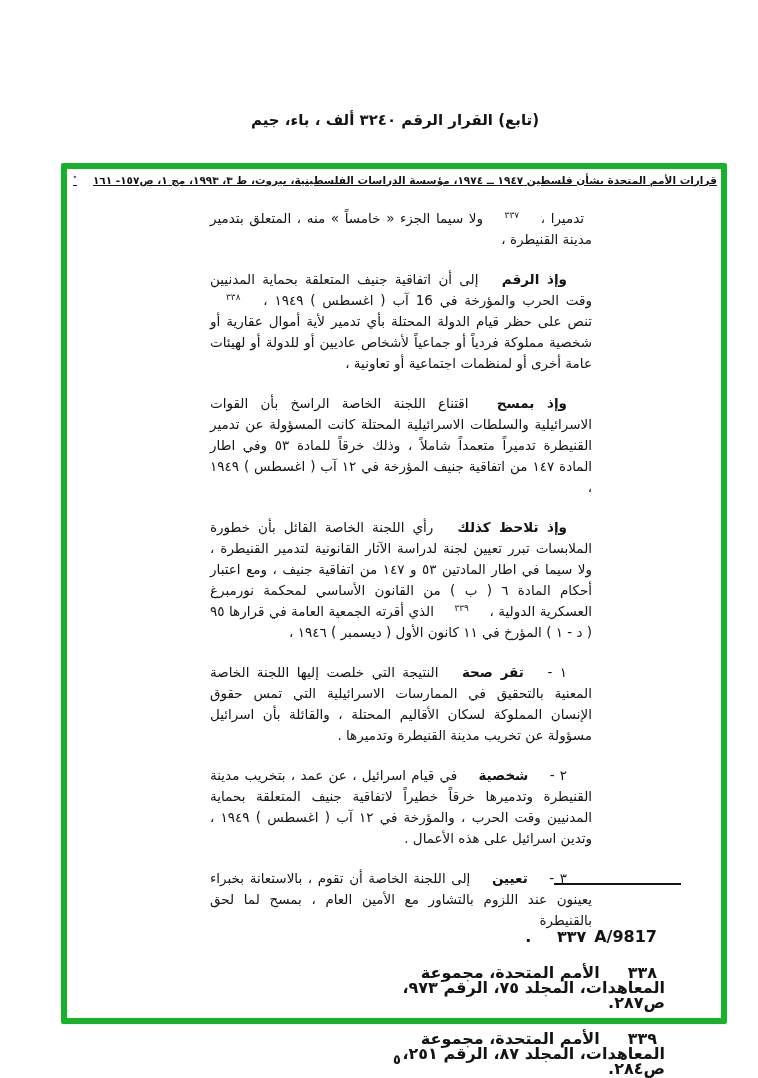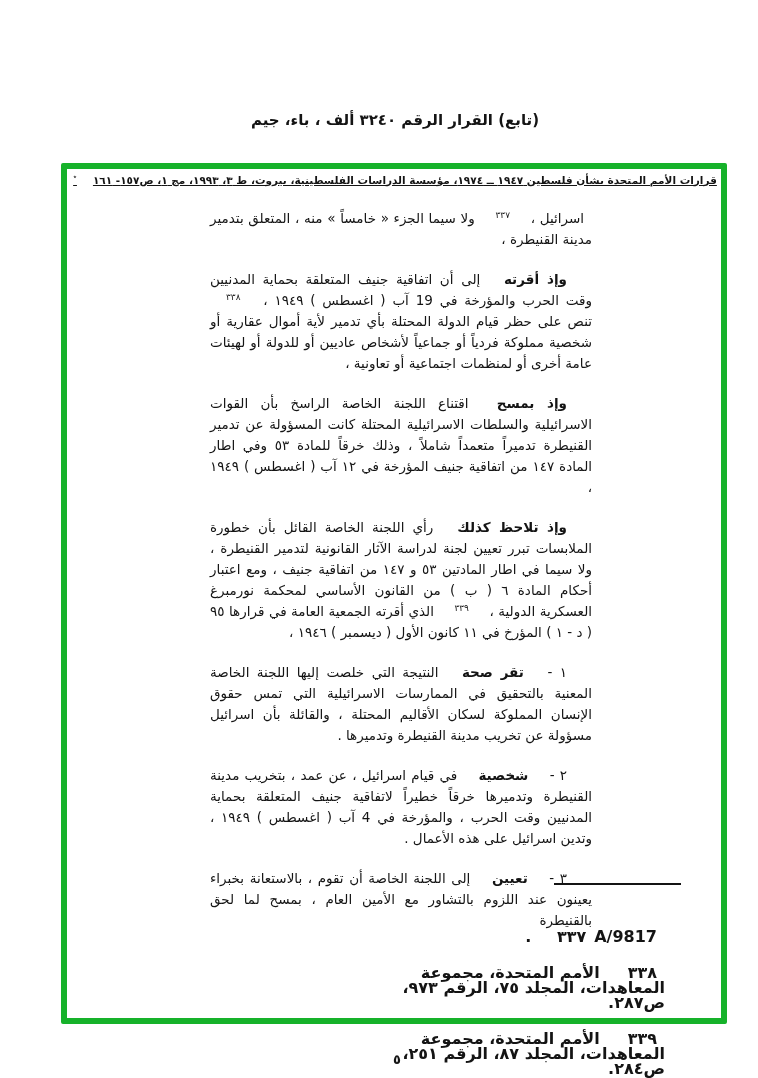--- a/index.html
+++ b/index.html
@@ -53,26 +53,26 @@
 <div class="page">
 
   <div class="header">
     <div class="doc-title">(تابع) القرار الرقم ٣٢٤٠ ألف ، باء، جيم</div>
     <div class="source-line"><span>قرارات الأمم المتحدة بشأن فلسطين ١٩٤٧ ــ ١٩٧٤، مؤسسة الدراسات الفلسطينية، بيروت، ط ٣، ١٩٩٣، مج ١، ص١٥٧- ١٦١</span><span class="source-note-mark">٭</span></div>
   </div>
 
   <div class="frame" style="border-color: rgb(22, 178, 42);"></div>
 
   <div class="textblock" id="paragraphs">
-      <p class="para"><span>اسرائيل ، </span><sup class="fnref">٣٣٧</sup><span> ولا سيما الجزء « خامساً » منه ، المتعلق بتدمير مدينة القنيطرة ،</span></p>
-      <p class="para indent"><span class="bold">وإذ أقرته</span><span> إلى أن اتفاقية جنيف المتعلقة بحماية المدنيين وقت الحرب والمؤرخة في 19 آب ( اغسطس ) ١٩٤٩ ، </span><sup class="fnref">٣٣٨</sup><span> تنص على حظر قيام الدولة المحتلة بأي تدمير لأية أموال عقارية أو شخصية مملوكة فردياً أو جماعياً لأشخاص عاديين أو للدولة أو لهيئات عامة أخرى أو لمنظمات اجتماعية أو تعاونية ،</span></p>
+      <p class="para"><span>تدميرا ، </span><sup class="fnref">٣٣٧</sup><span> ولا سيما الجزء « خامساً » منه ، المتعلق بتدمير مدينة القنيطرة ،</span></p>
+      <p class="para indent"><span class="bold">وإذ الرقم</span><span> إلى أن اتفاقية جنيف المتعلقة بحماية المدنيين وقت الحرب والمؤرخة في 16 آب ( اغسطس ) ١٩٤٩ ، </span><sup class="fnref">٣٣٨</sup><span> تنص على حظر قيام الدولة المحتلة بأي تدمير لأية أموال عقارية أو شخصية مملوكة فردياً أو جماعياً لأشخاص عاديين أو للدولة أو لهيئات عامة أخرى أو لمنظمات اجتماعية أو تعاونية ،</span></p>
       <p class="para indent"><span class="bold">وإذ بمسح</span><span> اقتناع اللجنة الخاصة الراسخ بأن القوات الاسرائيلية والسلطات الاسرائيلية المحتلة كانت المسؤولة عن تدمير القنيطرة تدميراً متعمداً شاملاً ، وذلك خرقاً للمادة ٥٣ وفي اطار المادة ١٤٧ من اتفاقية جنيف المؤرخة في ١٢ آب ( اغسطس ) ١٩٤٩ ،</span></p>
       <p class="para indent"><span class="bold">وإذ تلاحظ كذلك</span><span> رأي اللجنة الخاصة القائل بأن خطورة الملابسات تبرر تعيين لجنة لدراسة الآثار القانونية لتدمير القنيطرة ، ولا سيما في اطار المادتين ٥٣ و ١٤٧ من اتفاقية جنيف ، ومع اعتبار أحكام المادة ٦ ( ب ) من القانون الأساسي لمحكمة نورمبرغ العسكرية الدولية ، </span><sup class="fnref">٣٣٩</sup><span> الذي أقرته الجمعية العامة في قرارها ٩٥ ( د - ١ ) المؤرخ في ١١ كانون الأول ( ديسمبر ) ١٩٤٦ ،</span></p>
       <p class="para indent"><span>١ - </span><span class="bold">تقر صحة</span><span> النتيجة التي خلصت إليها اللجنة الخاصة المعنية بالتحقيق في الممارسات الاسرائيلية التي تمس حقوق الإنسان المملوكة لسكان الأقاليم المحتلة ، والقائلة بأن اسرائيل مسؤولة عن تخريب مدينة القنيطرة وتدميرها .</span></p>
-      <p class="para indent"><span>٢ - </span><span class="bold">شخصية</span><span> في قيام اسرائيل ، عن عمد ، بتخريب مدينة القنيطرة وتدميرها خرقاً خطيراً لاتفاقية جنيف المتعلقة بحماية المدنيين وقت الحرب ، والمؤرخة في 4 آب ( اغسطس ) ١٩٤٩ ، وتدين اسرائيل على هذه الأعمال .</span></p>
+      <p class="para indent"><span>٢ - </span><span class="bold">شخصية</span><span> في قيام اسرائيل ، عن عمد ، بتخريب مدينة القنيطرة وتدميرها خرقاً خطيراً لاتفاقية جنيف المتعلقة بحماية المدنيين وقت الحرب ، والمؤرخة في ١٢ آب ( اغسطس ) ١٩٤٩ ، وتدين اسرائيل على هذه الأعمال .</span></p>
       <p class="para indent"><span>٣ - </span><span class="bold">تعيين</span><span> إلى اللجنة الخاصة أن تقوم ، بالاستعانة بخبراء يعينون عند اللزوم بالتشاور مع الأمين العام ، بمسح لما لحق بالقنيطرة</span></p>
     </div>
 
   <div class="footnotes">
     <div class="fnsep"></div>
     <div id="footnotes-list">
         <div class="fnrow"><span class="fnnum">٣٣٧</span><span>A/9817 .</span></div>
         <div class="fnrow"><span class="fnnum">٣٣٨</span><span>الأمم المتحدة، مجموعة المعاهدات، المجلد ٧٥، الرقم ٩٧٣، ص٢٨٧.</span></div>
         <div class="fnrow"><span class="fnnum">٣٣٩</span><span>الأمم المتحدة، مجموعة المعاهدات، المجلد ٨٧، الرقم ٢٥١، ص٢٨٤.</span></div>
       </div>

